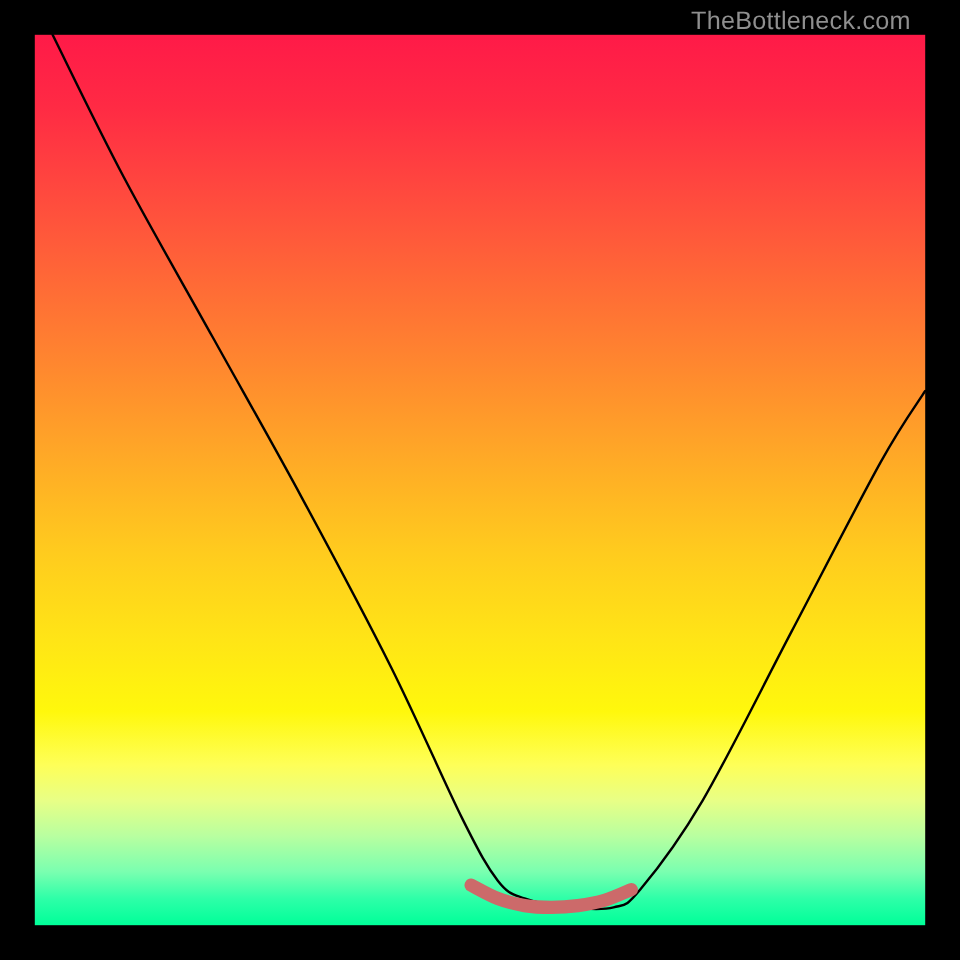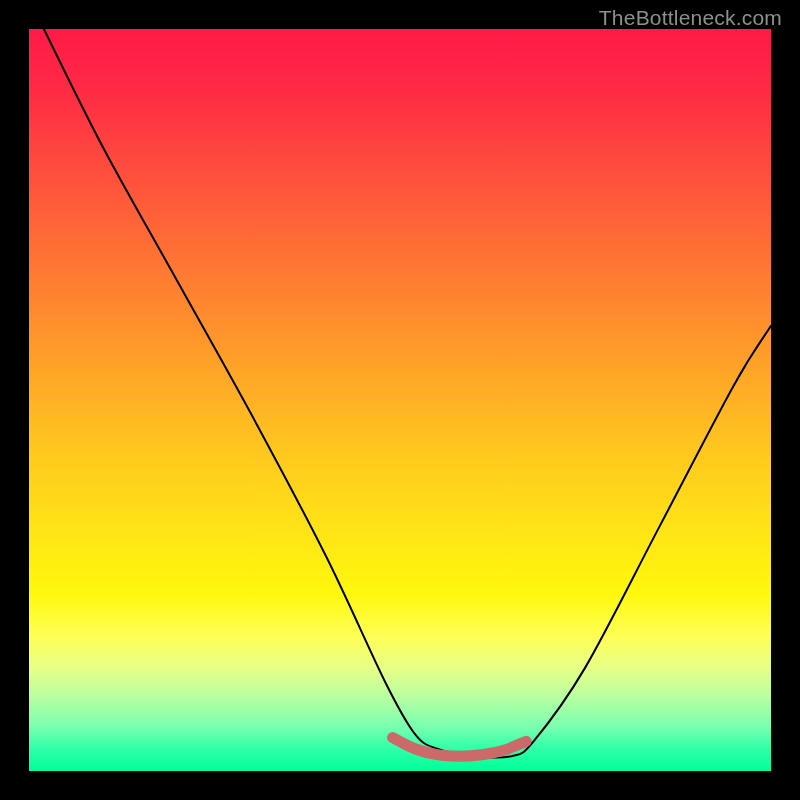--- a/index.html
+++ b/index.html
@@ -37,21 +37,21 @@
       #e8ff86 86%,
       #b8ffa0 90%,
       #7affb0 94%,
       #2effa8 97%,
       #00ff99 100%
     );
   }
   .watermark {
     position: absolute;
     top: 6px;
-    right: 18px;
+    right: 41px;
     font-family: Arial, Helvetica, sans-serif;
     font-size: 21px;
     color: #8f8f8f;
     letter-spacing: 0.2px;
     user-select: none;
   }
   svg.curve {
     position: absolute;
     left: 0;
     top: 0;

